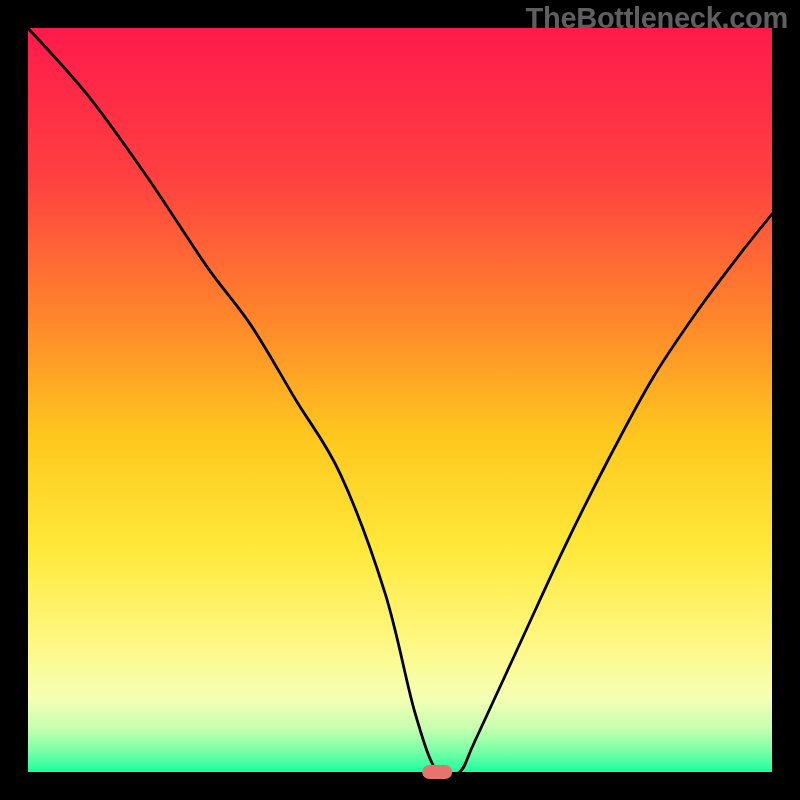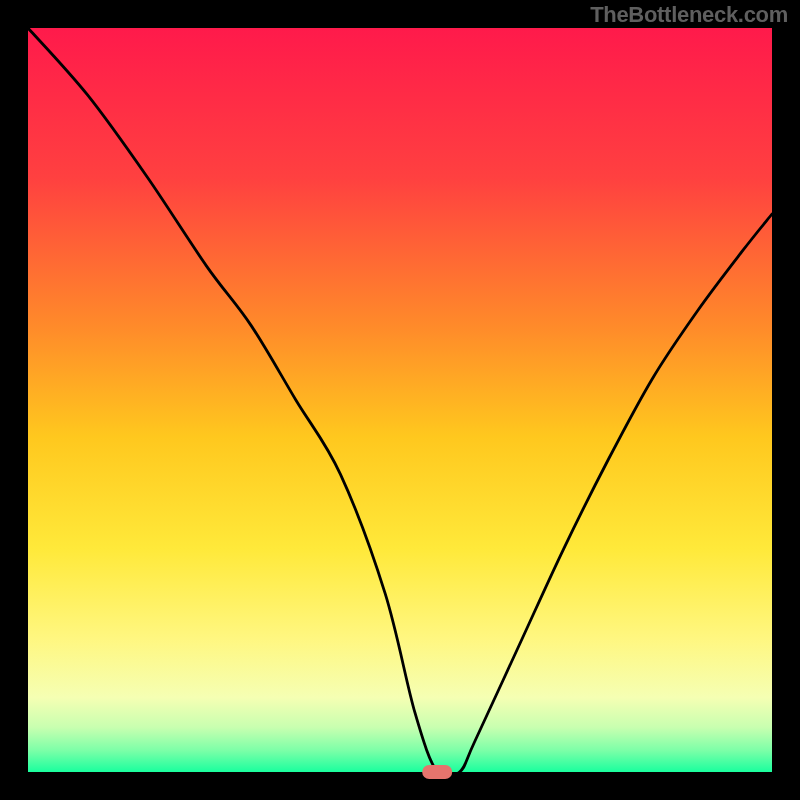--- a/index.html
+++ b/index.html
@@ -19,21 +19,21 @@
     display: block;
     position: absolute;
     top: 0;
     left: 0;
   }
   .attribution {
     position: absolute;
     top: 2px;
     right: 12px;
     font-family: Arial, Helvetica, sans-serif;
-    font-size: 22px;
+    font-size: 29px;
     font-weight: 600;
     color: #5f5f5f;
     letter-spacing: -0.3px;
   }
 </style>
 </head>
 <body>
 
 <div class="chart-container">
   <svg class="chart" width="800" height="800" viewBox="0 0 800 800">

